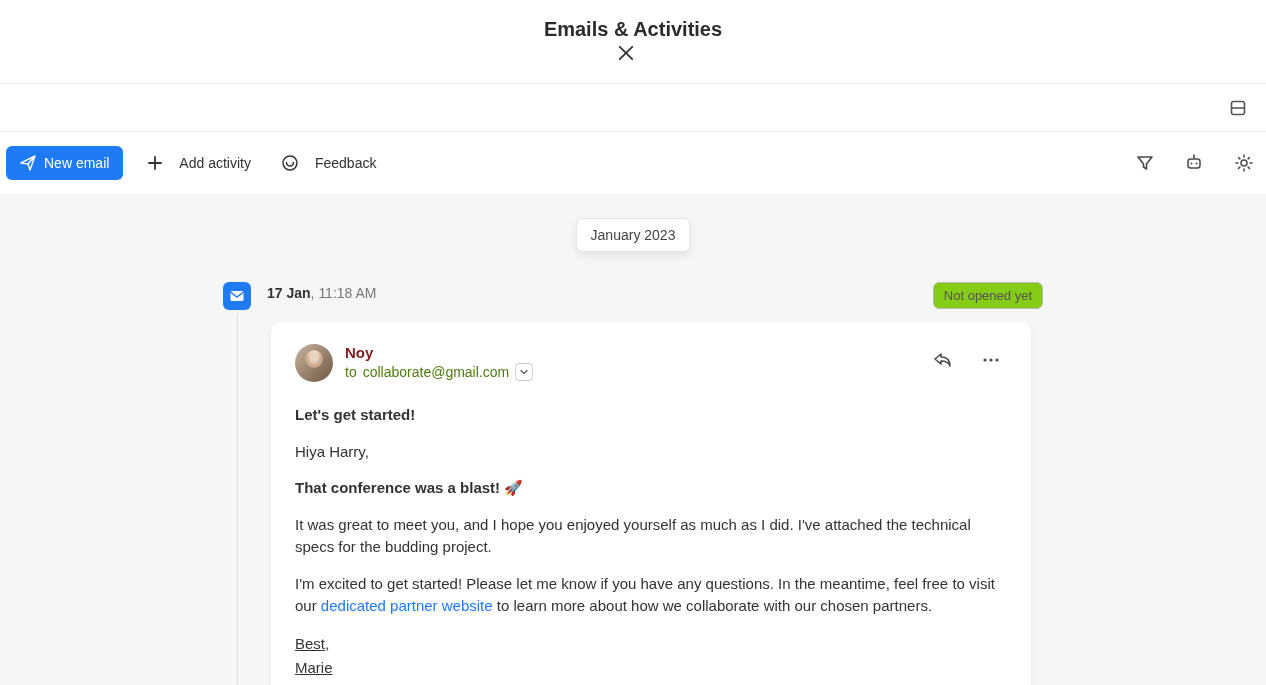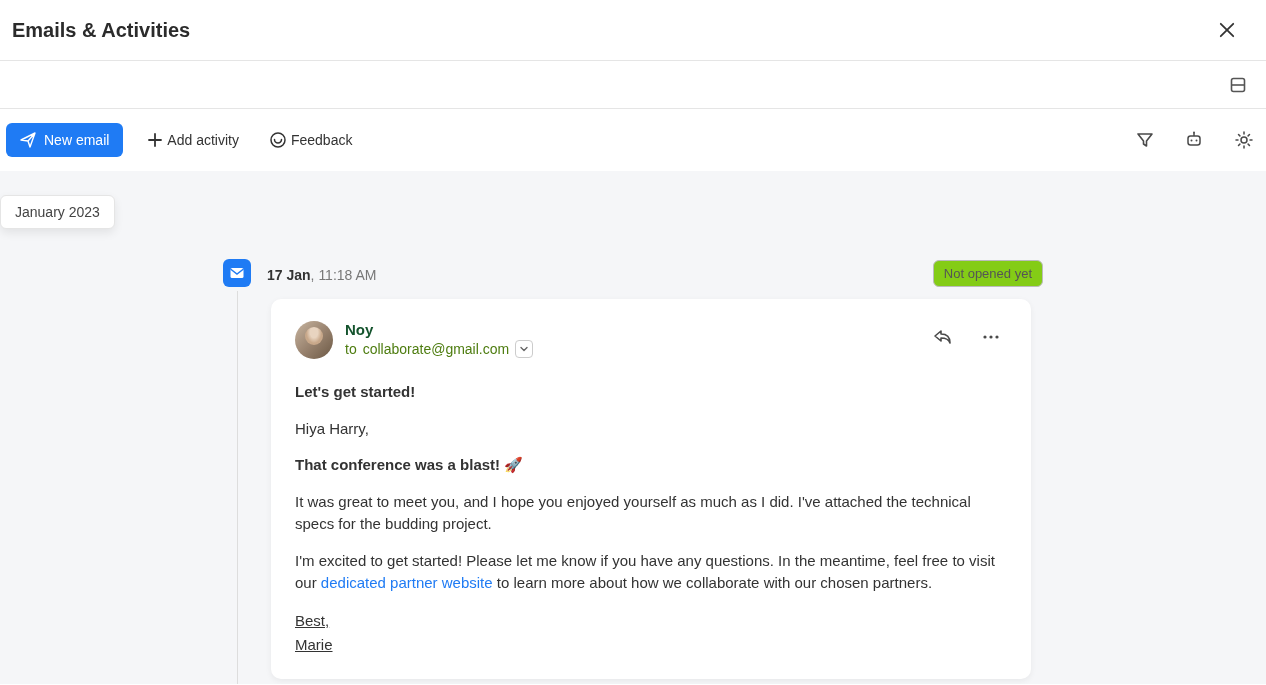--- a/index.html
+++ b/index.html
@@ -14,20 +14,21 @@
       height: 685px;
       overflow: hidden;
       color: #2b2b2b;
     }
     .header {
       display: flex;
       align-items: center;
       justify-content: space-between;
       padding: 18px 12px 18px 12px;
       border-bottom: 1px solid #e5e5e5;
+      flex-direction: column;
     }
     .header h1 {
       font-size: 20px;
       font-weight: 600;
       color: #2b2b2b;
     }
     .close-btn {
       background: none;
       border: none;
       font-size: 22px;
@@ -77,21 +78,21 @@
       gap: 8px;
       cursor: pointer;
     }
     .btn-text {
       background: none;
       border: none;
       color: #333;
       font-size: 14px;
       display: flex;
       align-items: center;
-      gap: 4px;
+      gap: 16px;
       cursor: pointer;
       padding: 8px 6px;
     }
     .btn-text svg {
       stroke: #333;
     }
     .toolbar-spacer {
       flex: 1;
     }
     .icon-btn {
@@ -105,39 +106,40 @@
       color: #4a4a4a;
     }
     .timeline-area {
       background: #f5f6f8;
       padding: 24px 0 0 0;
       height: calc(685px - 60px - 48px - 64px);
       overflow: hidden;
     }
     .date-badge-wrap {
       display: flex;
+      justify-content: center;
       margin-bottom: 30px;
     }
     .date-badge {
       background: #fff;
       border: 1px solid #e5e5e5;
       border-radius: 6px;
       padding: 8px 14px;
       font-size: 14px;
       color: #444;
       box-shadow: 0 4px 10px rgba(0,0,0,0.08);
     }
     .timeline-container {
       margin: 0 auto;
       width: 820px;
       position: relative;
     }
     .entry-header {
       display: flex;
-      align-items: center;
+      align-items: flex-start;
       margin-bottom: 12px;
       position: relative;
     }
     .entry-icon {
       width: 28px;
       height: 28px;
       background: #1f7bf4;
       border-radius: 6px;
       display: flex;
       align-items: center;
@@ -205,21 +207,21 @@
       height: 18px;
       background: radial-gradient(ellipse at 50% 30%, #e8d4c0 30%, #c8a88a 60%);
       border-radius: 50%;
     }
     .sender-block {
       flex: 0 0 auto;
     }
     .sender-name {
       font-weight: 600;
       font-size: 15px;
-      color: #14532d;
+      color: #7f1d1d;
     }
     .recipient-line {
       display: flex;
       align-items: center;
       gap: 6px;
       font-size: 14px;
       color: #4d7c0f;
       margin-top: 2px;
     }
     .expand-recipients {

